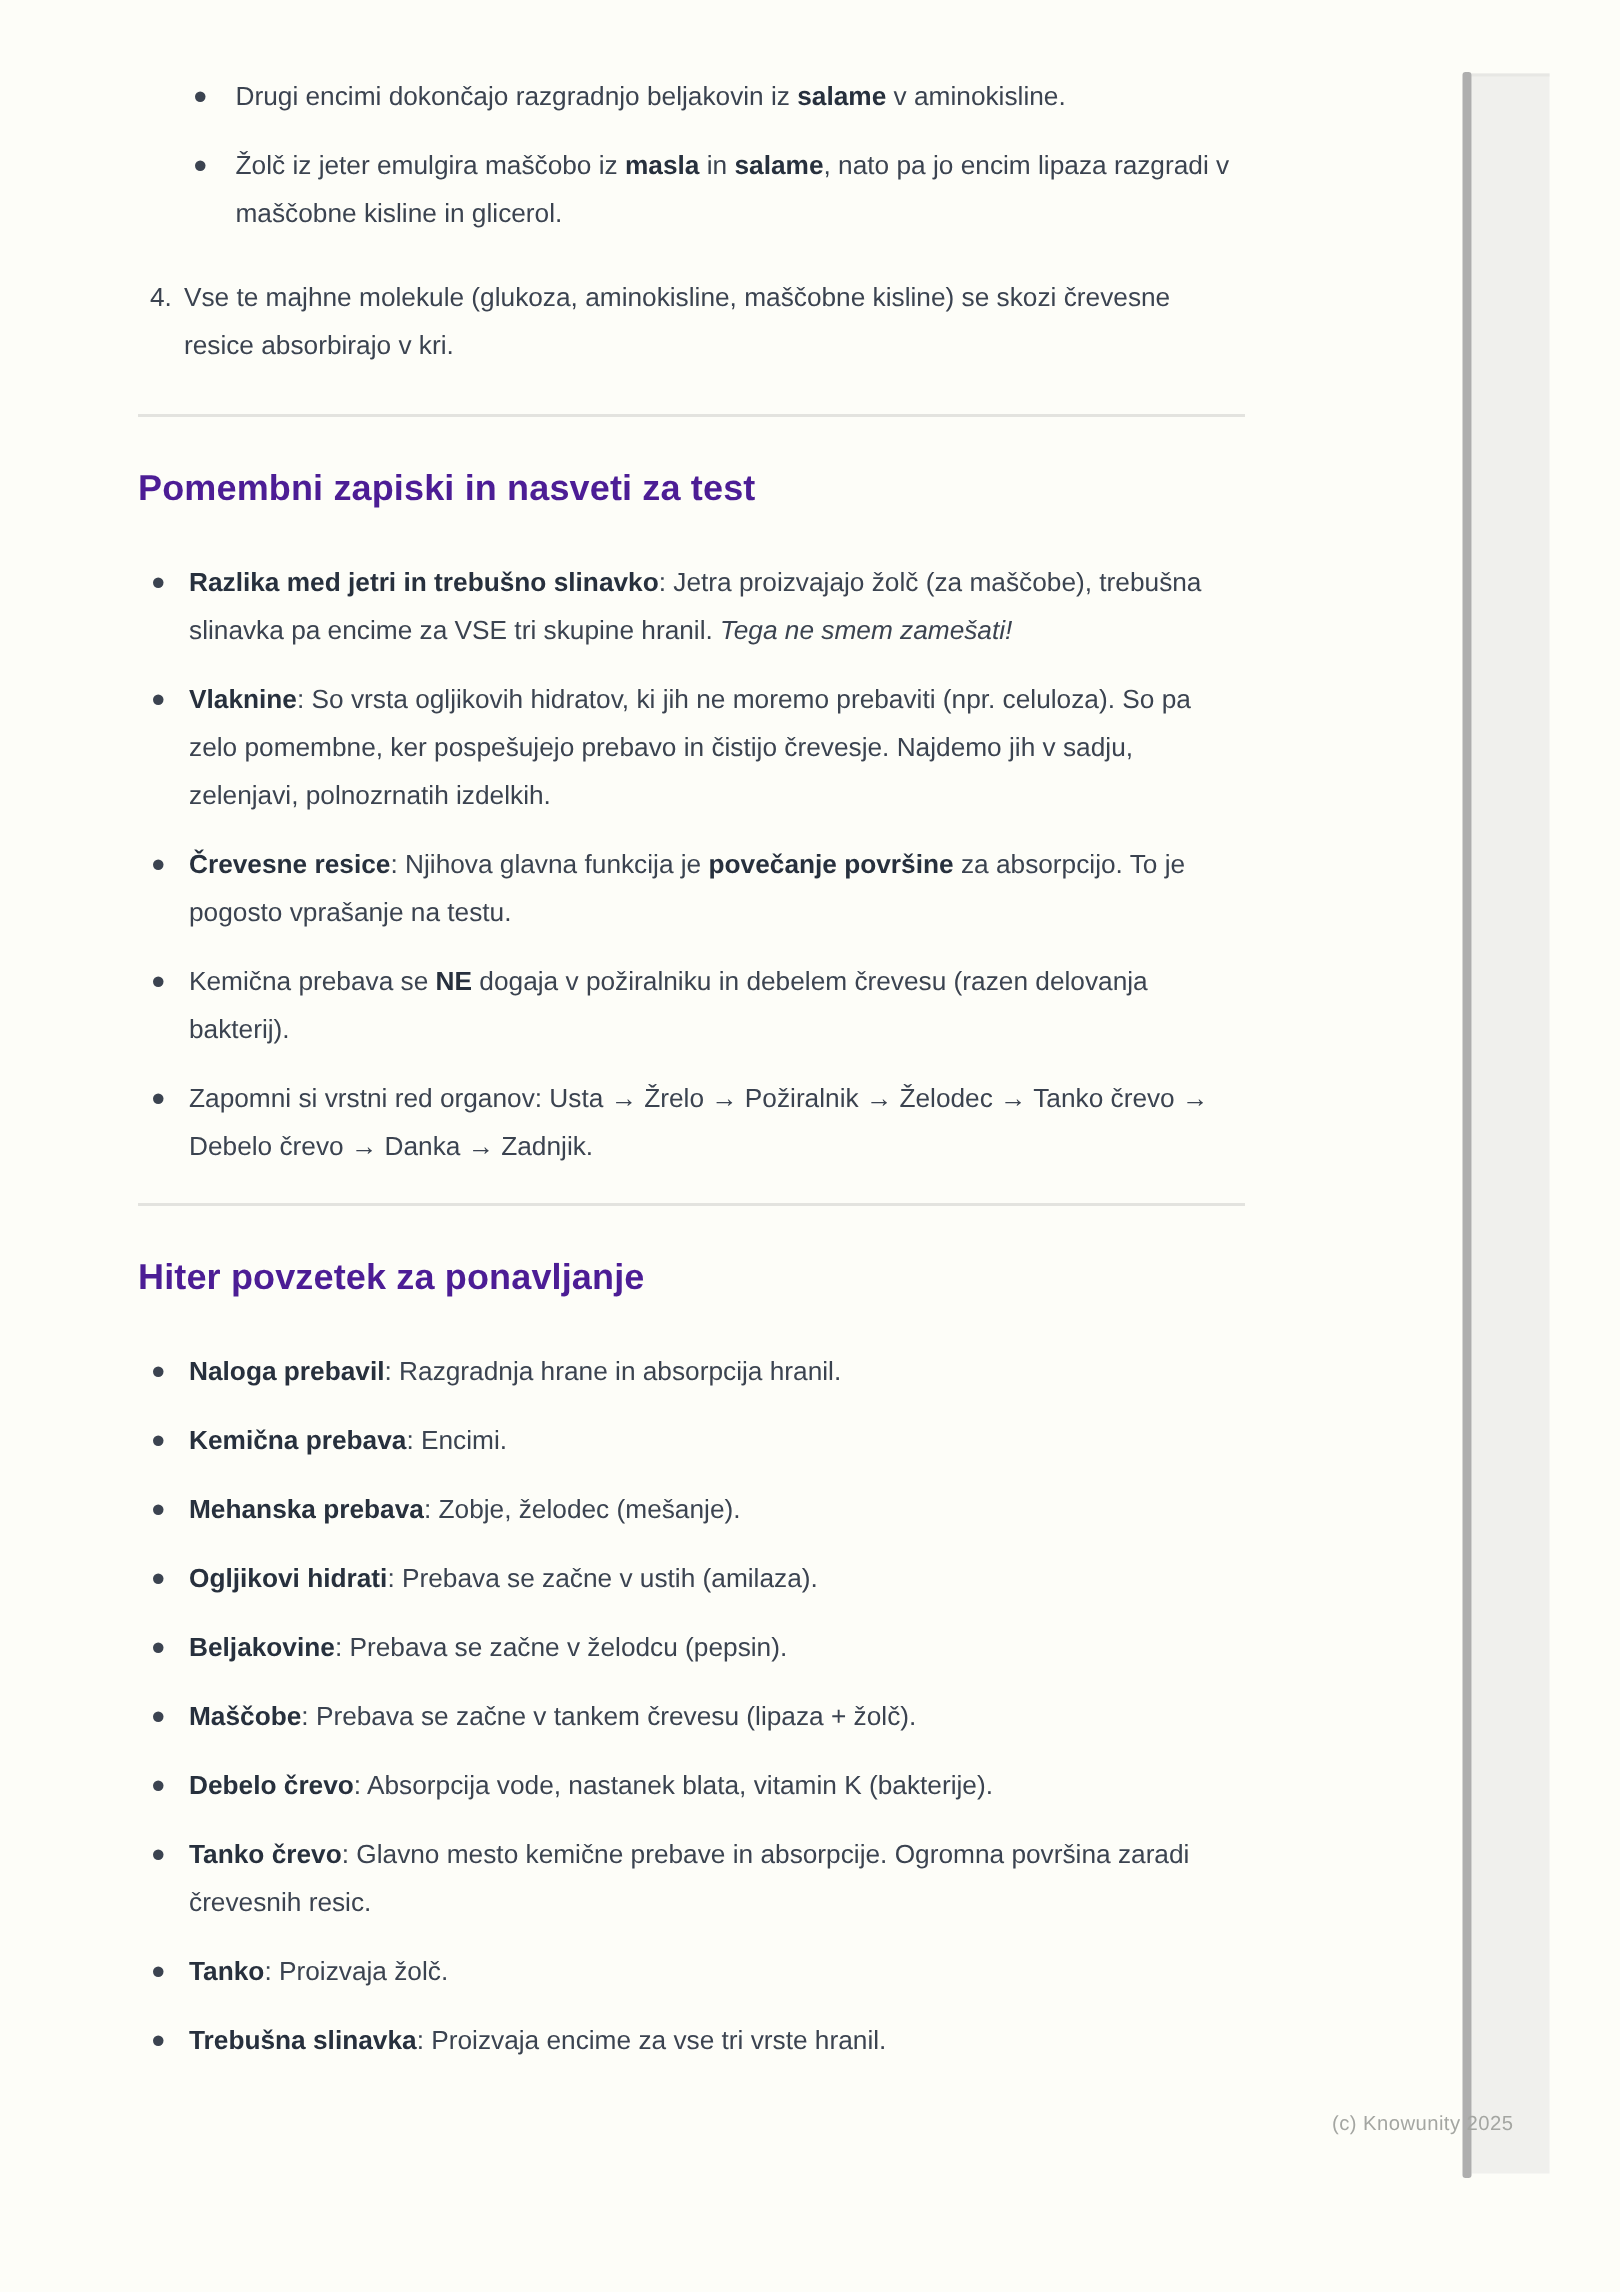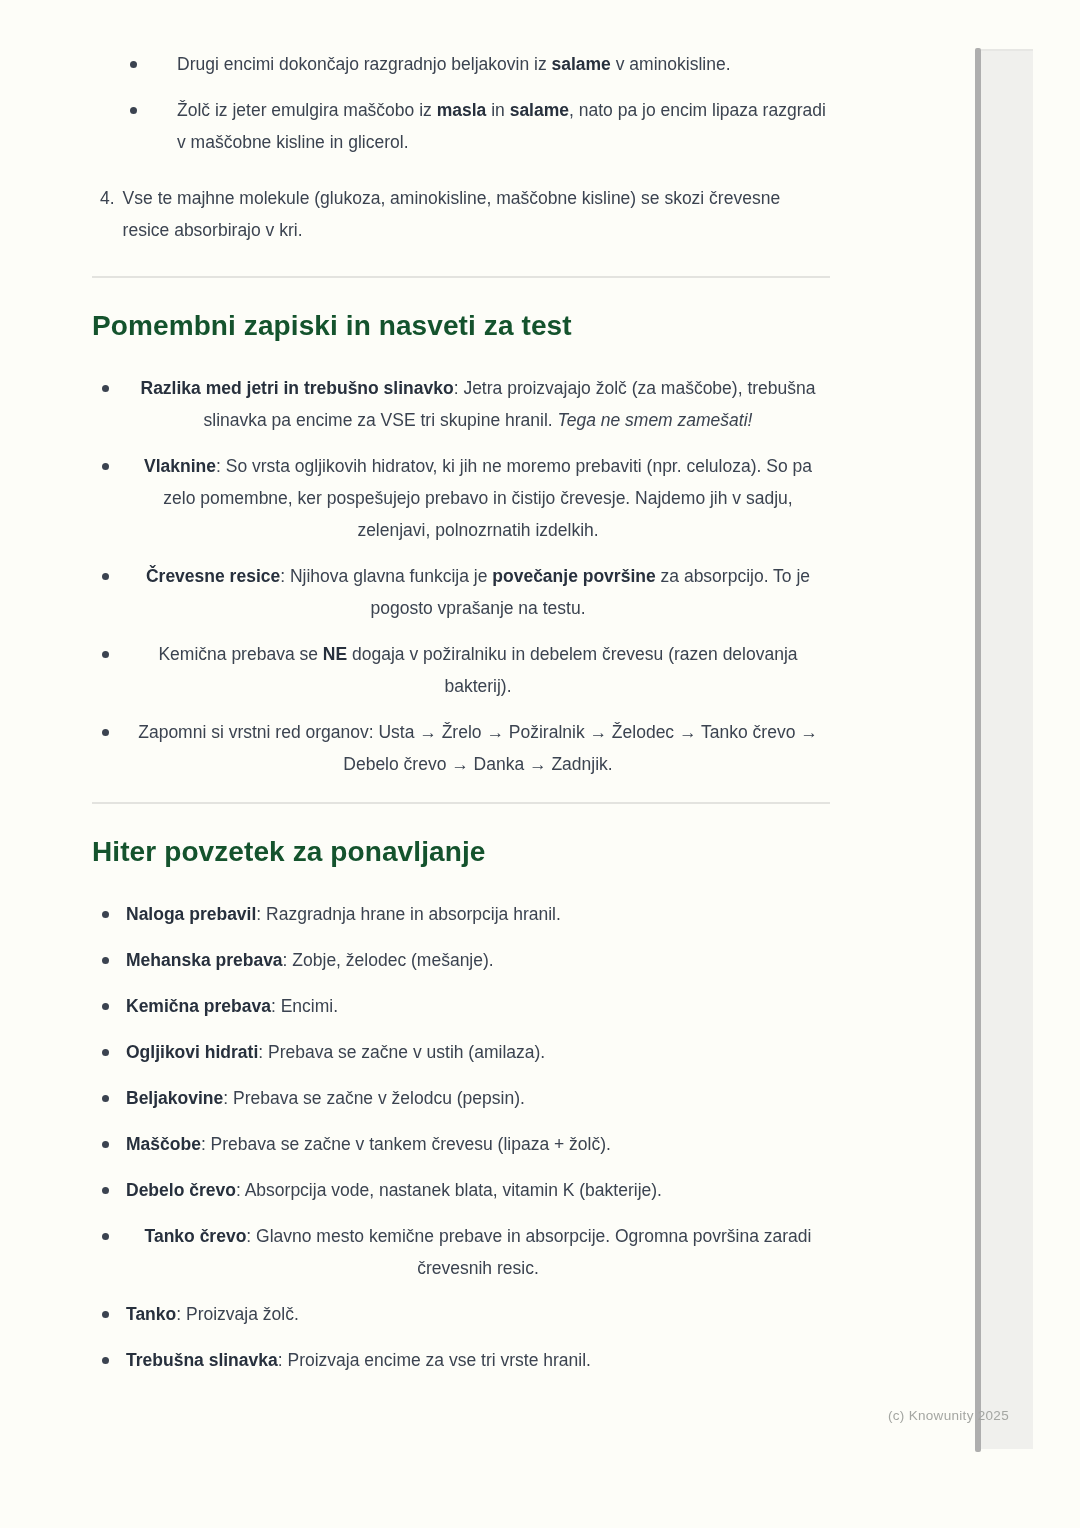--- a/index.html
+++ b/index.html
@@ -30,44 +30,44 @@
     margin-bottom: 14px;
   }
   .li .dot {
     flex: 0 0 auto;
     width: 7px;
     height: 7px;
     border-radius: 50%;
     background: #3b4350;
     margin-top: 13px;
   }
-  .sub-list .li { padding-left: 38px; margin-bottom: 14px; gap: 20px; }
+  .sub-list .li { padding-left: 38px; margin-bottom: 14px; }
   .sub-list .li .dot { margin-right: 20px; }
-  .main-list .li { padding-left: 10px; text-align: center; }
+  .main-list .li { padding-left: 10px; }
   .main-list .li .dot { margin-right: 17px; }
   .numbered-item {
     display: flex;
     align-items: flex-start;
     padding-left: 8px;
     margin-top: 24px;
   }
   .numbered-item .marker {
     flex: 0 0 auto;
     margin-right: 8px;
   }
   .divider {
     border: none;
     border-top: 2px solid #e3e3df;
     margin: 0;
     margin-top: 30px;
   }
   .divider.second { margin-top: 22px; }
   h2.section-title {
-    color: #14532d;
-    font-size: 28px;
+    color: #4c1d95;
+    font-size: 24px;
     line-height: 36px;
     font-weight: 700;
     margin-top: 30px;
     margin-bottom: 28px;
     letter-spacing: 0.1px;
   }
   .rich b { font-weight: 700; color: #27303d; }
   .rich i { font-style: italic; }
   .scrollbar-track {
     position: absolute;
@@ -152,25 +152,25 @@
 
     <section>
       <h2 class="section-title">Hiter povzetek za ponavljanje</h2>
       <div class="main-list">
         <div class="li">
           <span class="dot"></span>
           <p class="rich"><b>Naloga prebavil</b>: Razgradnja hrane in absorpcija hranil.</p>
         </div>
         <div class="li">
           <span class="dot"></span>
+          <p class="rich"><b>Kemična prebava</b>: Encimi.</p>
+        </div>
+        <div class="li">
+          <span class="dot"></span>
           <p class="rich"><b>Mehanska prebava</b>: Zobje, želodec (mešanje).</p>
-        </div>
-        <div class="li">
-          <span class="dot"></span>
-          <p class="rich"><b>Kemična prebava</b>: Encimi.</p>
         </div>
         <div class="li">
           <span class="dot"></span>
           <p class="rich"><b>Ogljikovi hidrati</b>: Prebava se začne v ustih (amilaza).</p>
         </div>
         <div class="li">
           <span class="dot"></span>
           <p class="rich"><b>Beljakovine</b>: Prebava se začne v želodcu (pepsin).</p>
         </div>
         <div class="li">

